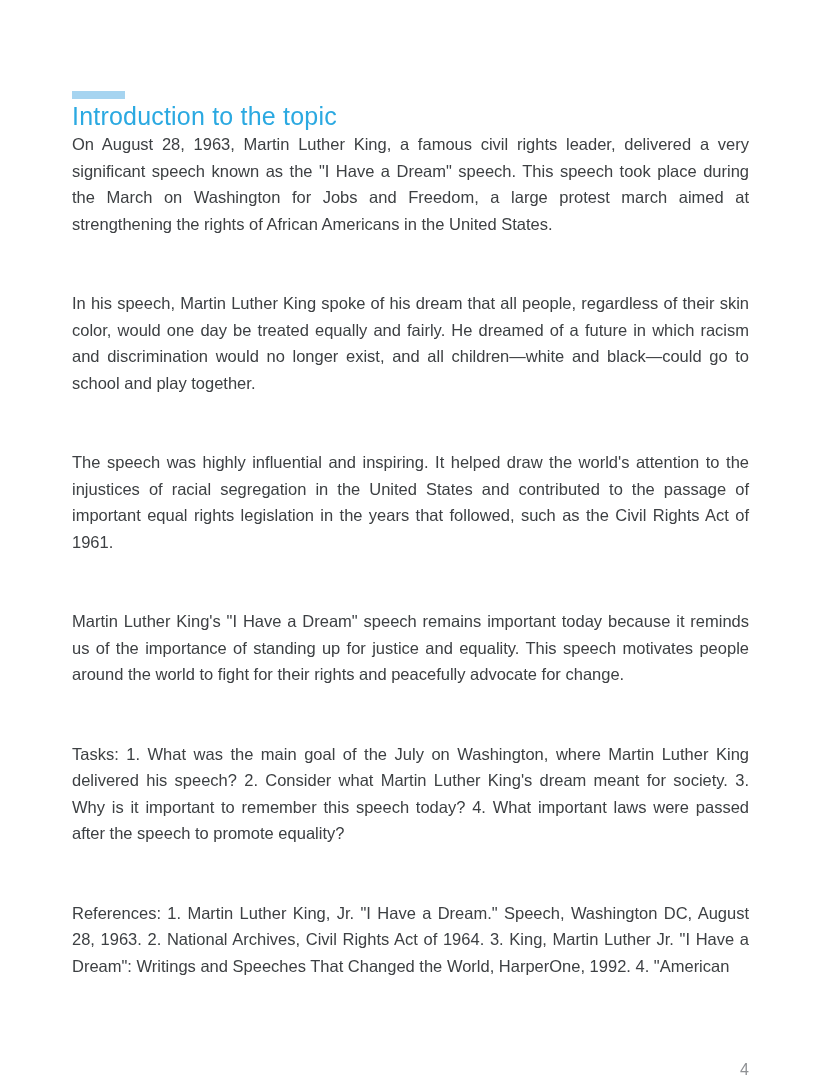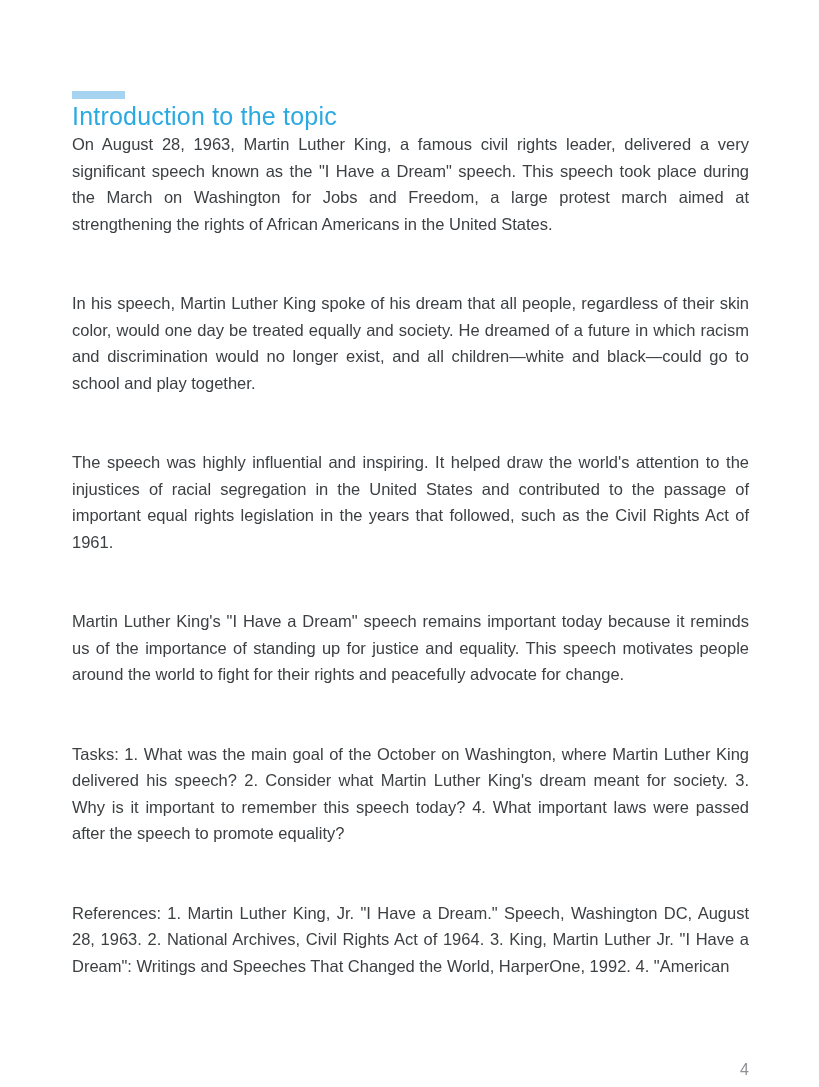--- a/index.html
+++ b/index.html
@@ -67,20 +67,20 @@
   }
 </style>
 </head>
 <body>
 
 <div class="page">
   <div class="content">
     <div class="accent-bar"></div>
     <h1 class="doc-title">Introduction to the topic</h1>
     <p class="body-para first">On August 28, 1963, Martin Luther King, a famous civil rights leader, delivered a very significant speech known as the "I Have a Dream" speech. This speech took place during the March on Washington for Jobs and Freedom, a large protest march aimed at strengthening the rights of African Americans in the United States.</p>
-    <p class="body-para">In his speech, Martin Luther King spoke of his dream that all people, regardless of their skin color, would one day be treated equally and society. He dreamed of a future in which racism and discrimination would no longer exist, and all children—white and black—could go to school and play together.</p>
+    <p class="body-para">In his speech, Martin Luther King spoke of his dream that all people, regardless of their skin color, would one day be treated equally and fairly. He dreamed of a future in which racism and discrimination would no longer exist, and all children—white and black—could go to school and play together.</p>
     <p class="body-para">The speech was highly influential and inspiring. It helped draw the world's attention to the injustices of racial segregation in the United States and contributed to the passage of important equal rights legislation in the years that followed, such as the Civil Rights Act of 1961.</p>
     <p class="body-para">Martin Luther King's "I Have a Dream" speech remains important today because it reminds us of the importance of standing up for justice and equality. This speech motivates people around the world to fight for their rights and peacefully advocate for change.</p>
-    <p class="body-para">Tasks: 1. What was the main goal of the October on Washington, where Martin Luther King delivered his speech? 2. Consider what Martin Luther King's dream meant for society. 3. Why is it important to remember this speech today? 4. What important laws were passed after the speech to promote equality?</p>
+    <p class="body-para">Tasks: 1. What was the main goal of the July on Washington, where Martin Luther King delivered his speech? 2. Consider what Martin Luther King's dream meant for society. 3. Why is it important to remember this speech today? 4. What important laws were passed after the speech to promote equality?</p>
     <p class="body-para clamp-3">References: 1. Martin Luther King, Jr. "I Have a Dream." Speech, Washington DC, August 28, 1963. 2. National Archives, Civil Rights Act of 1964. 3. King, Martin Luther Jr. "I Have a Dream": Writings and Speeches That Changed the World, HarperOne, 1992. 4. "American</p>
   </div>
   <div class="page-number">4</div>
 </div>
 
 </body></html>

